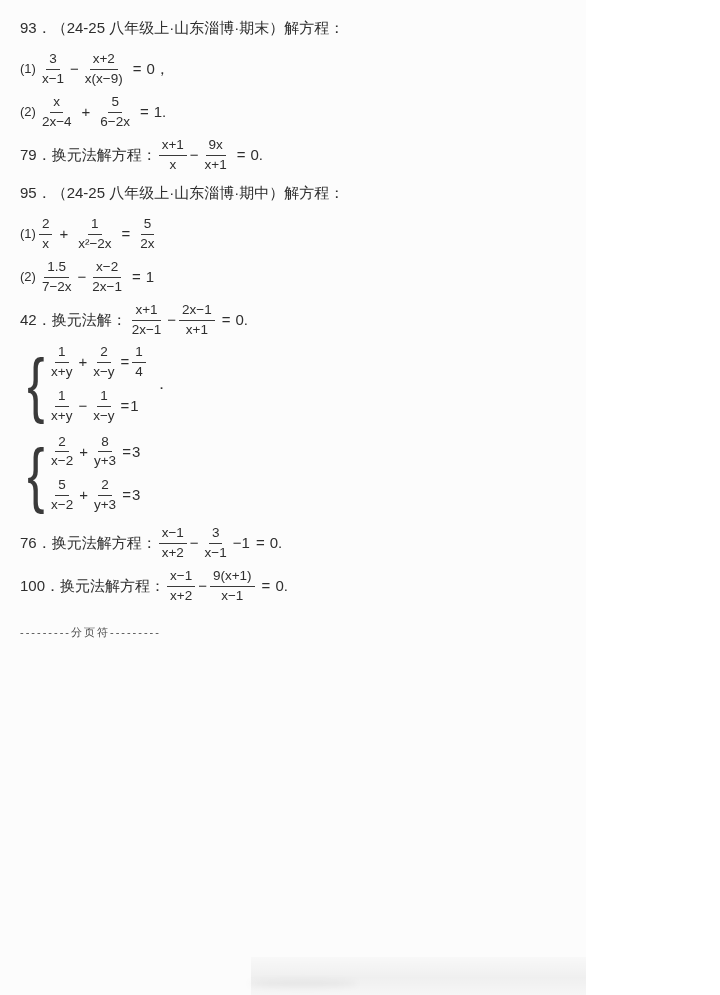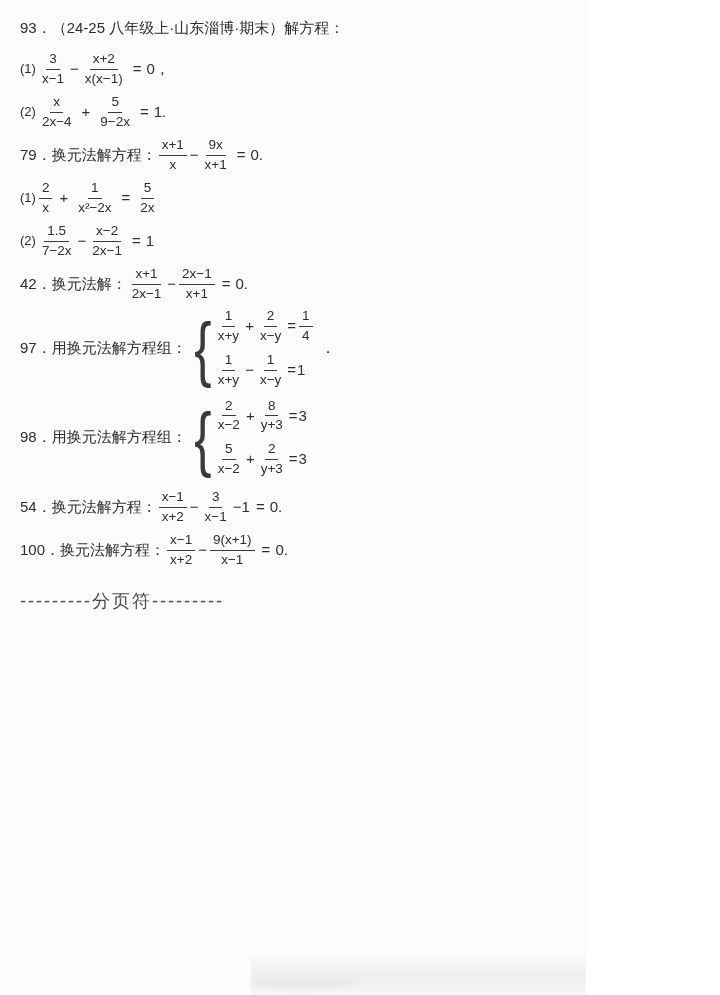--- a/index.html
+++ b/index.html
@@ -41,21 +41,21 @@
   .sys{display:inline-flex;align-items:center;margin-left:4px;}
   .brace{
     font-size:72px;font-weight:300;line-height:0.95;
     transform:scaleX(0.72);transform-origin:center;
     margin-right:-2px;color:#3a3a3a;
   }
   .sys-rows{display:inline-flex;flex-direction:column;gap:7px;}
   .sys-row{display:flex;align-items:center;}
   .pagebreak{
     margin-top:20px;
-    color:#4b4b4b;font-size:18px;letter-spacing:2px;
+    color:#4b4b4b;font-size:11px;letter-spacing:2px;
   }
   .corner-shade{
     position:absolute;right:0;bottom:0;width:335px;height:38px;
     background:linear-gradient(to bottom,rgba(0,0,0,0.015),rgba(0,0,0,0.05) 55%,rgba(0,0,0,0.025));
   }
   .corner-smudge{
     position:absolute;right:228px;bottom:8px;width:110px;height:7px;
     background:rgba(0,0,0,0.05);border-radius:50%;filter:blur(3px);
   }
 </style>
@@ -70,53 +70,56 @@
       </div>
       <div class="row equation">
         <span class="tok lbl">(1)</span>
         <span class="frac">
           <span class="num">3</span>
           <span class="den">x−1</span>
         </span>
         <span class="tok op-tight">−</span>
         <span class="frac">
           <span class="num">x+2</span>
-          <span class="den">x(x−1)</span>
+          <span class="den">x(x−9)</span>
         </span>
         <span class="tok op">=</span>
         <span class="tok">0，</span>
       </div>
       <div class="row equation">
         <span class="tok lbl">(2)</span>
         <span class="frac">
           <span class="num">x</span>
           <span class="den">2x−4</span>
         </span>
         <span class="tok op">+</span>
         <span class="frac">
           <span class="num">5</span>
-          <span class="den">9−2x</span>
+          <span class="den">6−2x</span>
         </span>
         <span class="tok op">=</span>
         <span class="tok">1.</span>
       </div>
       <div class="row equation">
         <span class="tok">79．换元法解方程：</span>
         <span class="frac">
           <span class="num">x+1</span>
           <span class="den">x</span>
         </span>
         <span class="tok op-tight">−</span>
         <span class="frac">
           <span class="num">9x</span>
           <span class="den">x+1</span>
         </span>
         <span class="tok op">=</span>
         <span class="tok">0.</span>
       </div>
+      <div class="row header">
+        <span class="tok">95．（24-25 八年级上·山东淄博·期中）解方程：</span>
+      </div>
       <div class="row equation">
         <span class="tok lbl">(1)</span>
         <span class="frac">
           <span class="num">2</span>
           <span class="den">x</span>
         </span>
         <span class="tok op">+</span>
         <span class="frac">
           <span class="num">1</span>
           <span class="den">x²−2x</span>
@@ -149,21 +152,20 @@
         </span>
         <span class="tok op-tight">−</span>
         <span class="frac">
           <span class="num">2x−1</span>
           <span class="den">x+1</span>
         </span>
         <span class="tok op">=</span>
         <span class="tok">0.</span>
       </div>
       <div class="row system">
-        <span class="tok">97．用换元法解方程组：</span>
         <span class="sys">
           <span class="brace">{</span>
           <span class="sys-rows">
             <span class="sys-row">
               <span class="frac">
                 <span class="num">1</span>
                 <span class="den">x+y</span>
               </span>
               <span class="tok op-tight">+</span>
               <span class="frac">
@@ -187,21 +189,20 @@
                 <span class="den">x−y</span>
               </span>
               <span class="tok op-tight">=</span>
               <span class="tok">1</span>
             </span>
           </span>
         </span>
         <span class="tok tail">．</span>
       </div>
       <div class="row system">
-        <span class="tok">98．用换元法解方程组：</span>
         <span class="sys">
           <span class="brace">{</span>
           <span class="sys-rows">
             <span class="sys-row">
               <span class="frac">
                 <span class="num">2</span>
                 <span class="den">x−2</span>
               </span>
               <span class="tok op-tight">+</span>
               <span class="frac">
@@ -221,21 +222,21 @@
                 <span class="num">2</span>
                 <span class="den">y+3</span>
               </span>
               <span class="tok op-tight">=</span>
               <span class="tok">3</span>
             </span>
           </span>
         </span>
       </div>
       <div class="row equation">
-        <span class="tok">54．换元法解方程：</span>
+        <span class="tok">76．换元法解方程：</span>
         <span class="frac">
           <span class="num">x−1</span>
           <span class="den">x+2</span>
         </span>
         <span class="tok op-tight">−</span>
         <span class="frac">
           <span class="num">3</span>
           <span class="den">x−1</span>
         </span>
         <span class="tok op-tight">−1</span>

